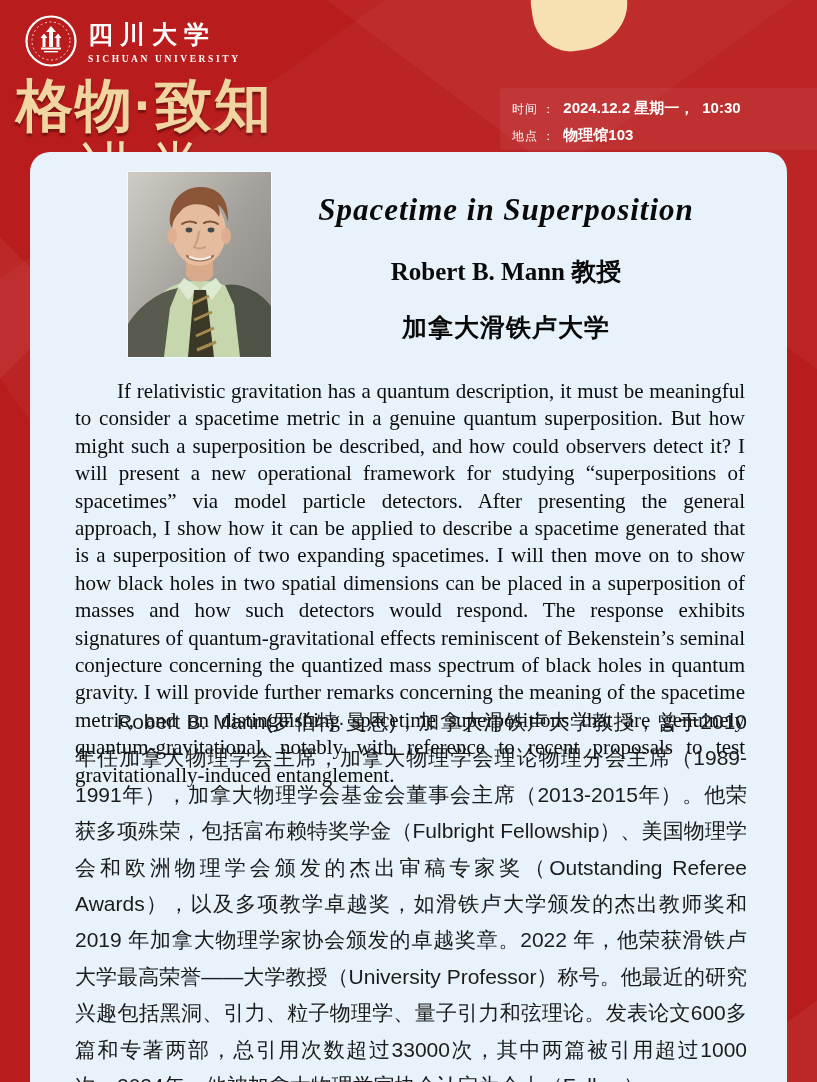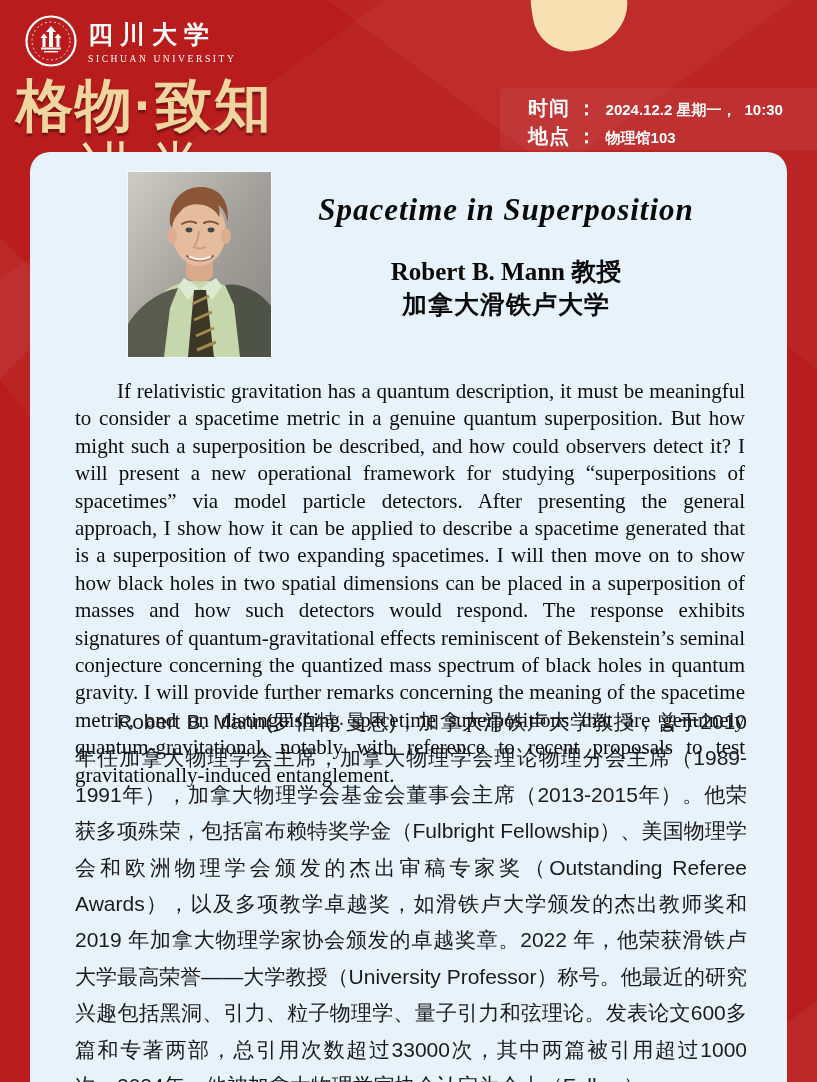--- a/index.html
+++ b/index.html
@@ -51,21 +51,21 @@
 
   
   .logo-row { position: absolute; left: 25px; top: 15px; display: flex; align-items: center; }
   .seal { width: 52px; height: 52px; }
   .univ-text { margin-left: 11px; color: #fff; }
   .univ-cn {
     font-size: 25px; font-weight: 700; letter-spacing: 7px;
     font-family: "Liberation Serif", serif; white-space: nowrap;
   }
   .univ-en {
-    font-size: 9.5px; font-weight: 400; letter-spacing: 2.6px;
+    font-size: 9.5px; font-weight: 700; letter-spacing: 2.6px;
     font-family: "Liberation Serif", serif; margin-top: 3px; white-space: nowrap;
   }
 
   .title-row {
     position: absolute; left: 16px; top: 74px;
     display: flex; align-items: center; white-space: nowrap; flex-direction: column;
   }
   .title-main {
     font-size: 57px; font-weight: 900; letter-spacing: 2px;
     color: #f0d5a0;
@@ -89,21 +89,21 @@
   }
 
   .info-panel {
     position: absolute; left: 500px; top: 88px;
     width: 317px; height: 62px;
     background: rgba(255,255,255,0.05);
     border-radius: 4px 0 0 4px;
     color: #fff; padding: 7px 0 0 12px;
   }
   .info-row { display: flex; align-items: baseline; line-height: 26px; white-space: nowrap; }
-  .info-label { font-size: 20px; font-weight: 700; letter-spacing: 1px; margin-left: 16px; }
+  .info-label { font-size: 12px; font-weight: 400; letter-spacing: 1px; }
   .info-value { font-size: 15px; font-weight: 700; margin-left: 8px; }
   .info-clock { font-size: 15px; font-weight: 700; }
 
   
   .card {
     position: absolute; left: 30px; top: 152px;
     width: 757px; height: 1004px;
     background: #e7f2fb;
     border-radius: 20px;
   }
@@ -121,21 +121,21 @@
     font-style: italic; font-weight: 700;
     font-size: 31px; letter-spacing: 1px;
   }
   .talk-speaker {
     font-family: "Liberation Serif", serif;
     font-weight: 700; font-size: 25px;
     margin-top: 27px;
   }
   .talk-affiliation {
     font-weight: 700; font-size: 25px;
-    letter-spacing: 1px; text-align: center;
+    margin-top: 23px; letter-spacing: 1px; text-align: center;
   }
   .abstract {
     position: absolute; left: 45px; top: 226px; width: 670px;
     font-family: "Liberation Serif", serif;
     font-size: 21px; line-height: 27.4px;
     text-align: justify; text-indent: 2em;
     color: #0d0d0d;
   }
   .bio {
     position: absolute; left: 45px; top: 552px; width: 672px;

